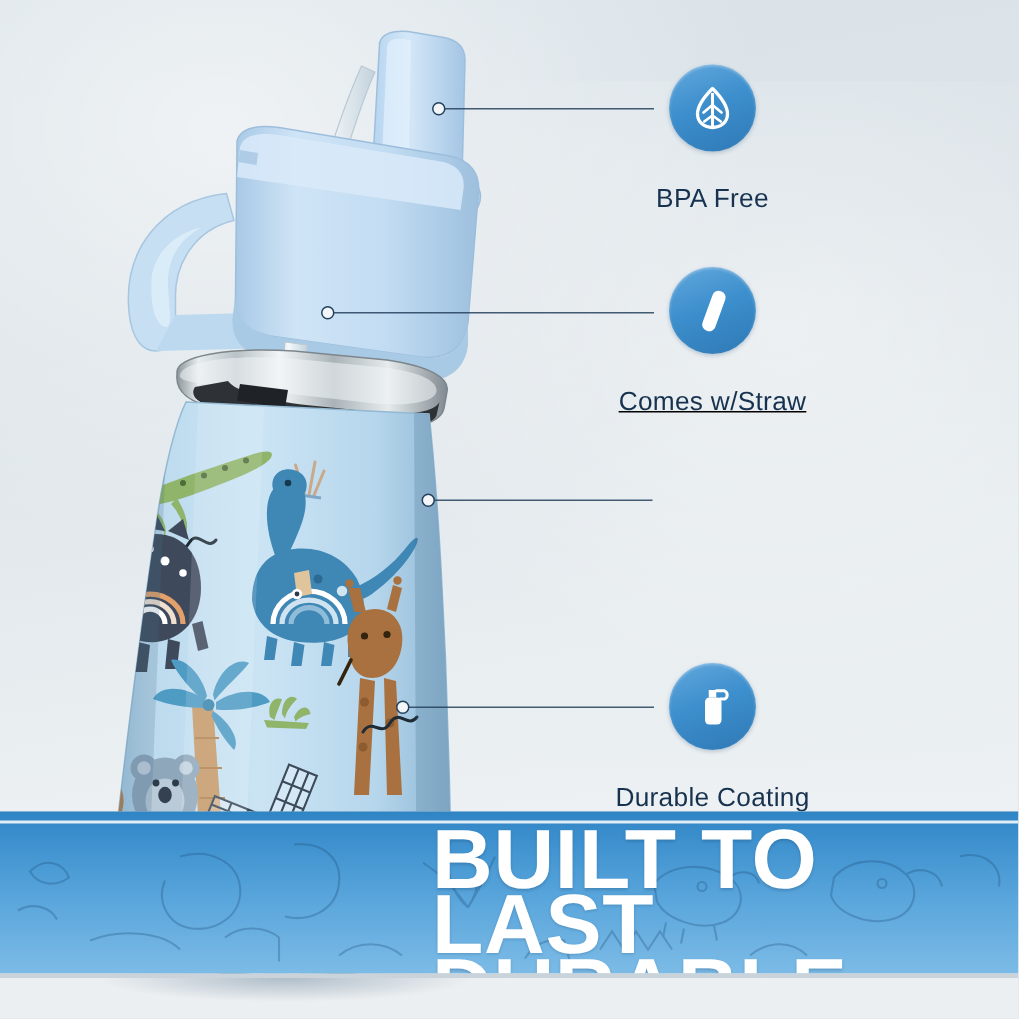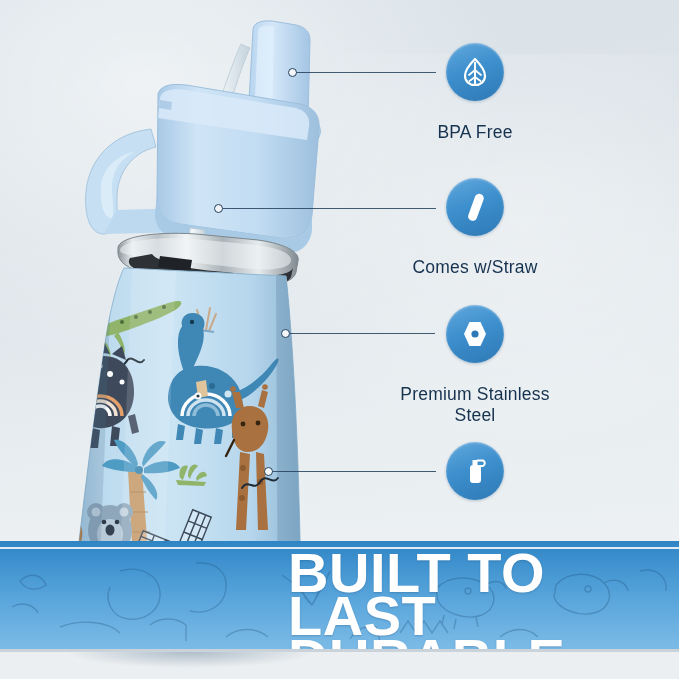--- a/index.html
+++ b/index.html
@@ -412,48 +412,39 @@
     <div class="badge">
       <svg width="34" height="34" viewBox="0 0 34 34" aria-hidden="true">
         <path d="M17 4 C10 11 7 16 7 21 C7 26.5 11.5 30 17 30 C22.5 30 27 26.5 27 21 C27 16 24 11 17 4 Z" fill="none" stroke="#ffffff" stroke-width="2.2" stroke-linejoin="round"></path>
         <path d="M17 7 L17 30" stroke="#ffffff" stroke-width="2"></path>
         <path d="M17 15 L11 20 M17 15 L23 20 M17 22 L11.5 26 M17 22 L22.5 26" stroke="#ffffff" stroke-width="1.8" stroke-linecap="round"></path>
       </svg>
     </div>
     <div class="feat-label">BPA Free</div>
   </div>
 
-  <div class="feature" style="left:380px;top:178px;width:190px;">
+  <div class="feature" style="left:380px;top:178px;width:190px;text-decoration:underline;">
     <div class="badge">
       <svg width="34" height="34" viewBox="0 0 34 34" aria-hidden="true">
         <rect x="13.5" y="3" width="9" height="28" rx="4.2" fill="#ffffff" transform="rotate(20 17 17)"></rect>
       </svg>
     </div>
     <div class="feat-label">Comes w/Straw</div>
   </div>
 
-  <div class="feature" style="left:380px;top:305px;width:190px;">
-    <div class="badge">
-      <svg width="34" height="34" viewBox="0 0 34 34" aria-hidden="true">
-        <path d="M11.5 5 L22.5 5 L28 17 L22.5 29 L11.5 29 L6 17 Z" fill="#ffffff"></path>
-        <circle cx="17" cy="17" r="3.6" fill="#2e79b5"></circle>
-      </svg>
-    </div>
-    <div class="feat-label">Premium Stainless
-Steel</div>
-  </div>
 
   <div class="feature" style="left:380px;top:442px;width:190px;">
     <div class="badge">
       <svg width="34" height="34" viewBox="0 0 34 34" aria-hidden="true">
         <rect x="12" y="11" width="11" height="18" rx="3" fill="#ffffff"></rect>
         <rect x="14.5" y="6" width="5" height="5" fill="#ffffff"></rect>
         <path d="M19.5 6.5 L25 6.5 A3 3 0 0 1 25 12 L22 12" fill="none" stroke="#ffffff" stroke-width="2" stroke-linecap="round"></path>
       </svg>
     </div>
+    <div class="feat-label">Durable Coating</div>
   </div>
 
   <div class="banner-topedge"></div>
   <div class="banner">
     <div class="hairline"></div>
     <svg class="doodles" viewBox="0 0 679 108" preserveAspectRatio="none">
       <g fill="none" stroke="#1d4d78" stroke-width="1.4">
         <path d="M20 40 C30 30 42 34 46 44 C38 50 26 50 20 40 Z"></path>
         <path d="M12 66 C22 60 34 64 38 72"></path>
         <path d="M120 30 C140 24 158 34 160 50 C162 68 146 80 128 78 C112 76 104 60 110 46"></path>

